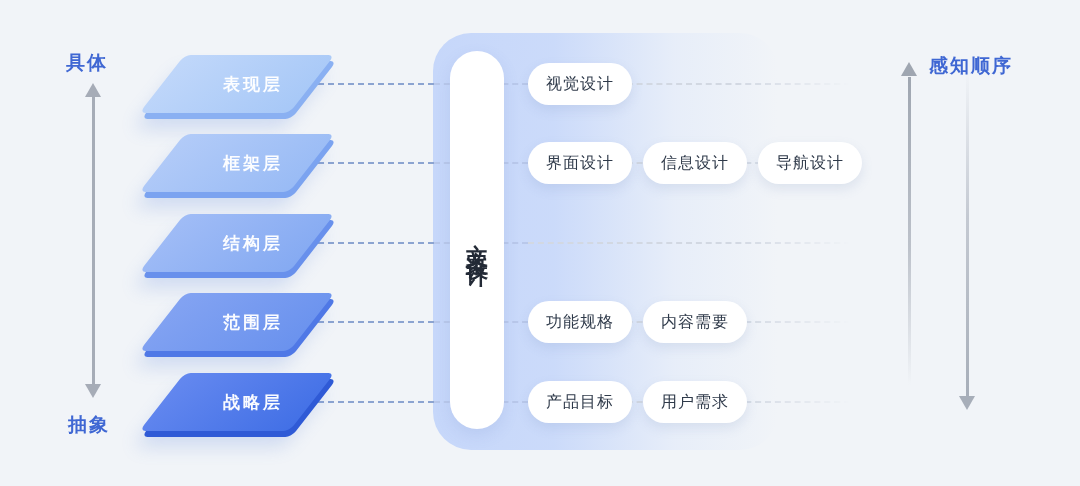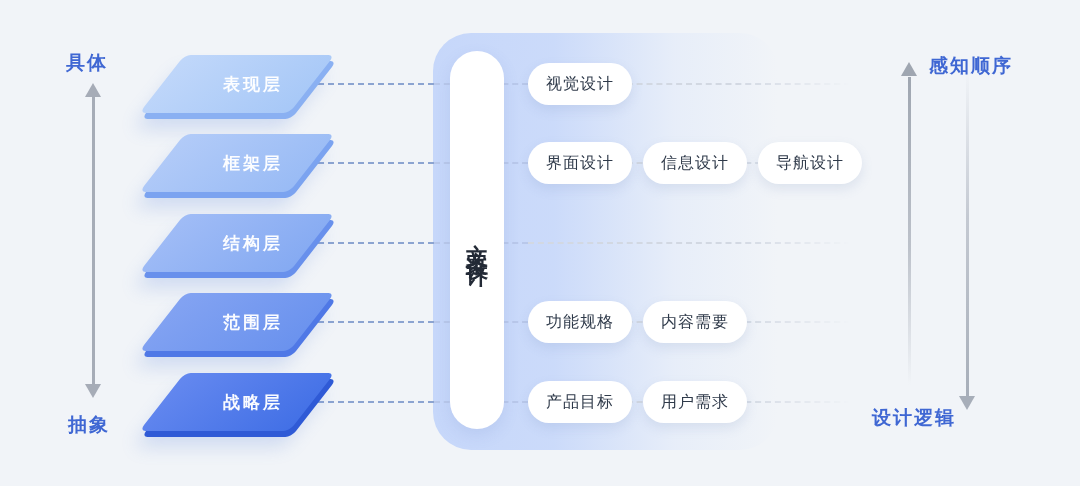--- a/index.html
+++ b/index.html
@@ -154,15 +154,14 @@
   <div class="pill-row" style="top:381px">
     <div class="pill">产品目标</div>
     <div class="pill">用户需求</div>
   </div>
 
   <div class="tri tri-up up-head"></div>
   <div class="v-shaft up-shaft"></div>
   <div class="axis-label" style="left:929px;top:53px">感知顺序</div>
   <div class="v-shaft down-shaft"></div>
   <div class="tri tri-down down-head"></div>
-  <div class="axis-label" style="left:872px;top:405px">设计逻辑</div>
 
 </div>
 
 </body></html>

